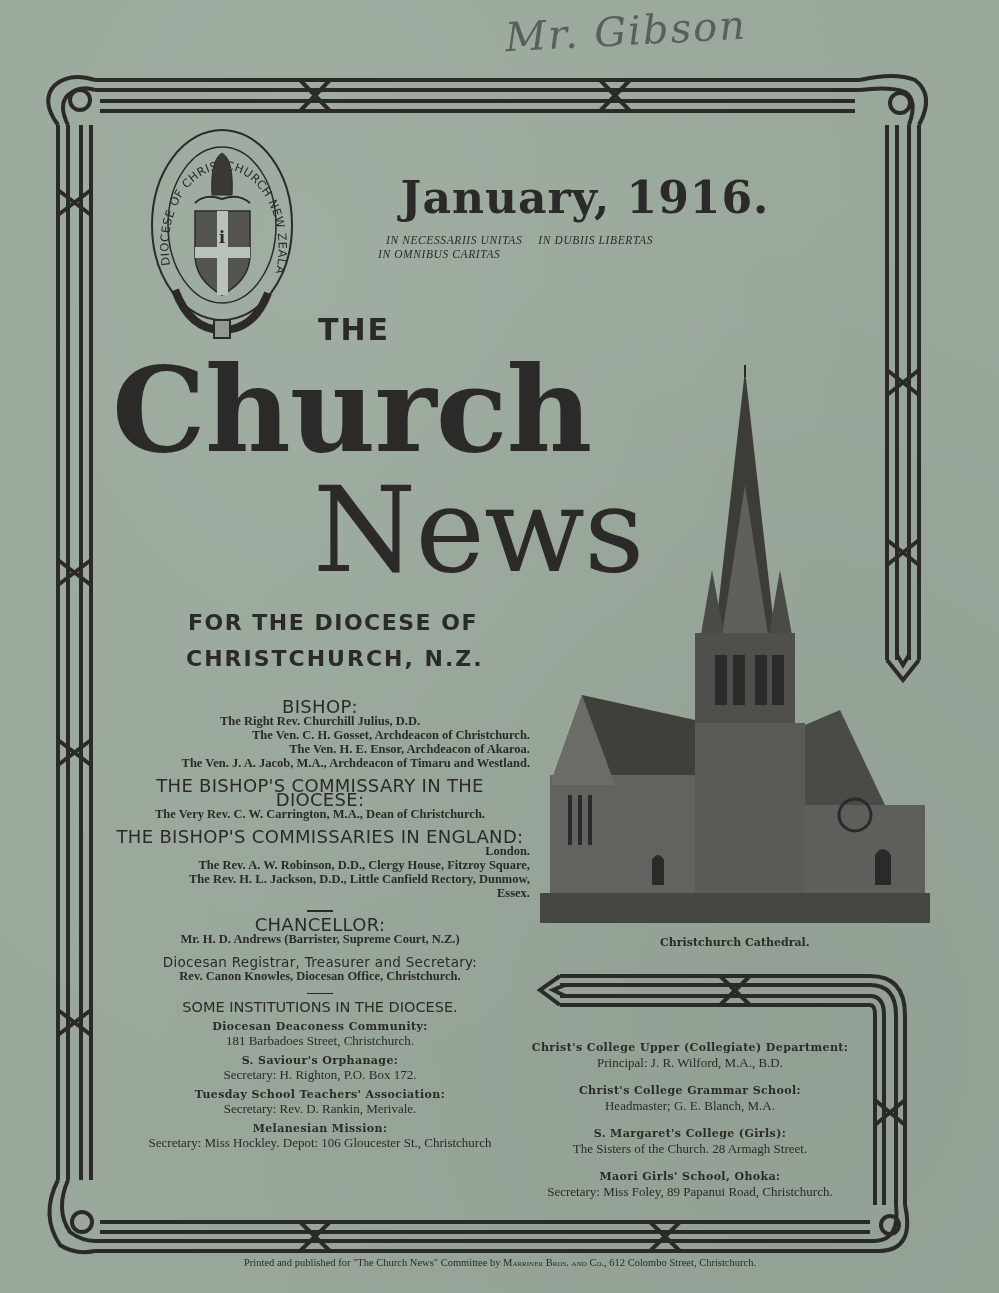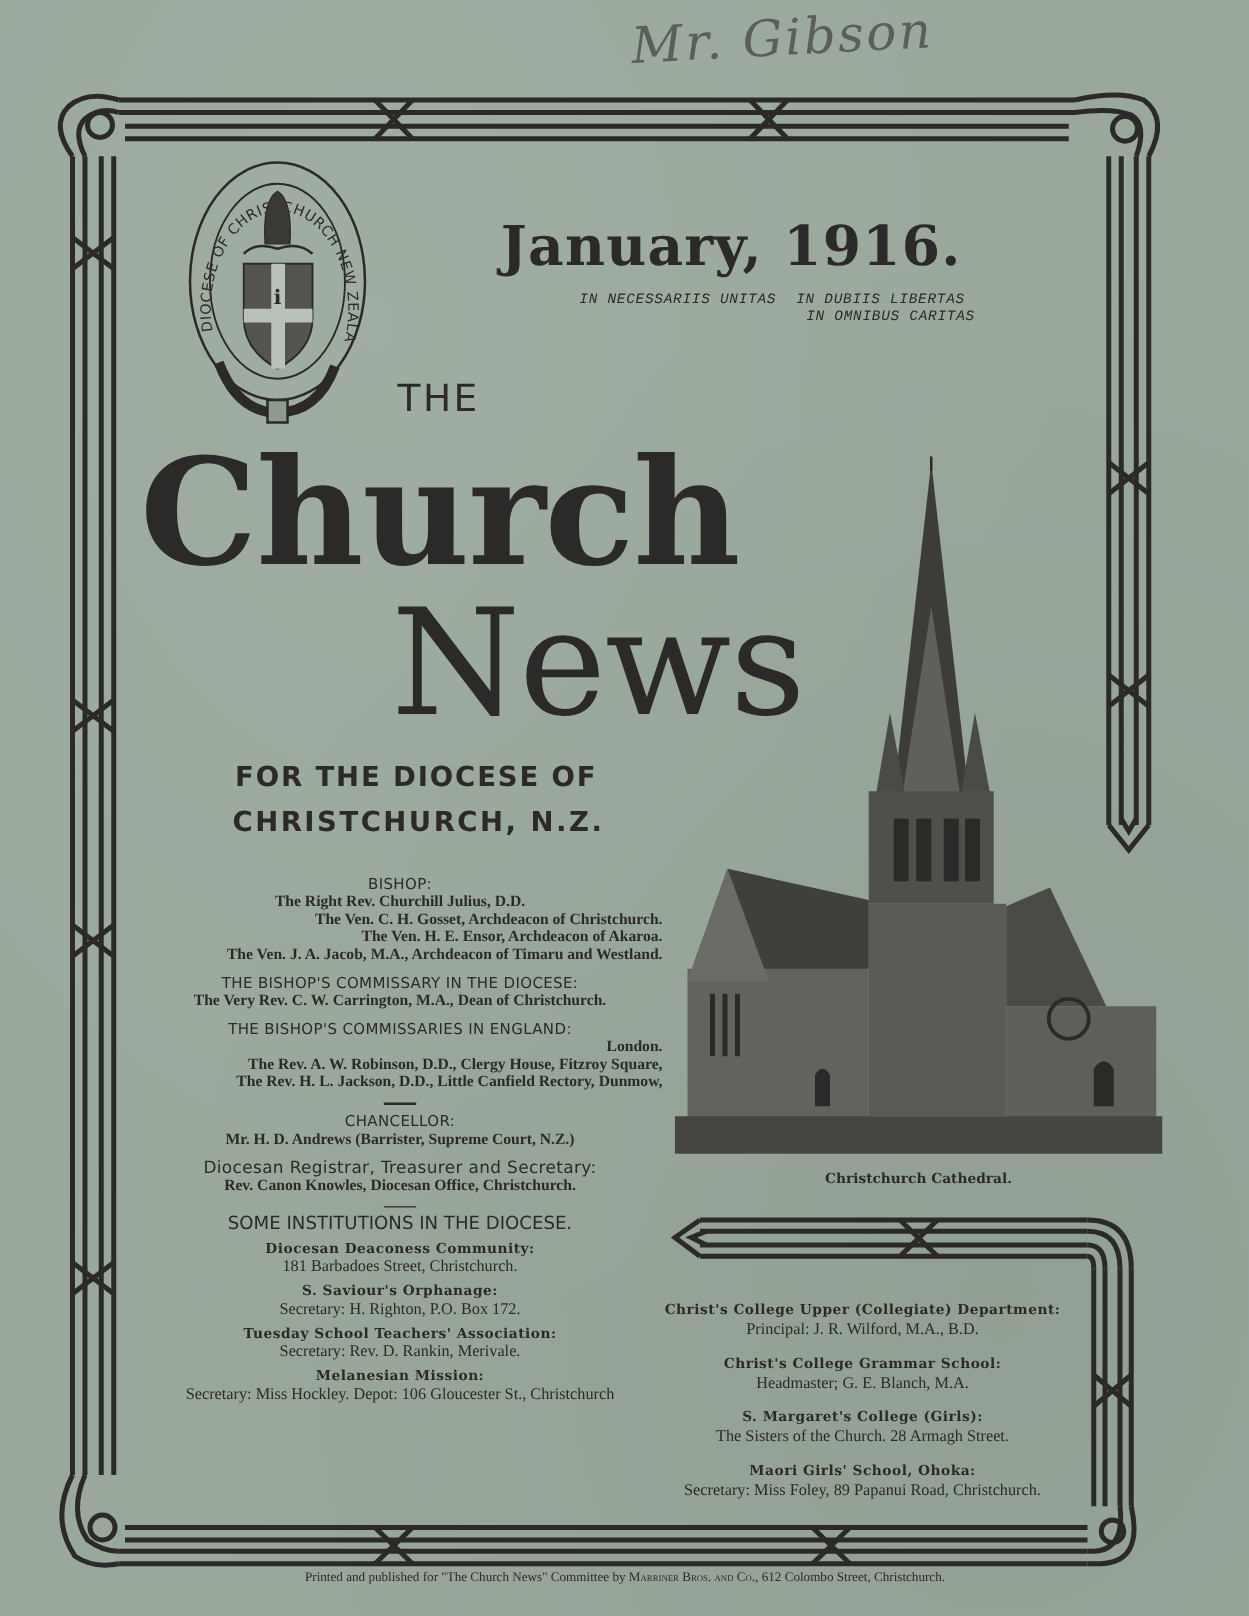--- a/index.html
+++ b/index.html
@@ -19,36 +19,36 @@
     left: 505px; top: 8px; font-family: "DejaVu Serif", serif; font-style: italic;
     font-size: 40px; color: #5b5f5c; letter-spacing: 2px; transform: rotate(-3deg);
     font-weight: 300;
   }
 
   .date {
     left: 340px; top: 172px; width: 490px; text-align: center;
     font-family: "DejaVu Serif", serif; font-weight: bold; font-size: 44px; letter-spacing: 1px;
   }
   .motto {
-    left: 400px; top: 233px; width: 380px; text-align: right;
-    font-family: Liberation Mono, monospace; font-style: italic; font-size: 11.5px; line-height: 14px;
+    left: 378px; top: 233px; width: 380px; text-align: left;
+    font-family: Liberation Serif, serif; font-style: italic; font-size: 11.5px; line-height: 14px;
     letter-spacing: 0.6px;
   }
   .motto span { margin: 0 8px; }
 
-  .the { left: 318px; top: 302px; font-family: "DejaVu Sans", sans-serif; font-weight: normal; font-size: 30px; letter-spacing: 2px; }
+  .the { left: 318px; top: 312px; font-family: "DejaVu Sans", sans-serif; font-weight: bold; font-size: 30px; letter-spacing: 2px; }
   .church { left: 112px; top: 350px; font-family: "DejaVu Serif", serif; font-weight: bold; font-size: 118px; line-height: 120px; letter-spacing: -1px; }
   .news   { left: 313px; top: 470px; font-family: "DejaVu Serif", serif; font-weight: normal; font-size: 118px; line-height: 120px; letter-spacing: -1px; }
 
   .sub { font-family: "DejaVu Sans", sans-serif; font-weight: bold; font-size: 22px; letter-spacing: 1.5px; }
   .sub1 { left: 188px; top: 610px; }
   .sub2 { left: 186px; top: 646px; letter-spacing: 2px; }
 
   .leftcol { left: 110px; width: 420px; top: 700px; text-align: center; font-family: "Liberation Serif", serif; font-size: 12.5px; line-height: 14px; }
-  .leftcol .h { font-family: "DejaVu Sans", sans-serif; font-size: 12px; letter-spacing: 0.3px; margin-top: 9px; }
+  .leftcol .h { font-family: "DejaVu Sans", sans-serif; font-size: 18px; letter-spacing: 0.3px; margin-top: 9px; }
   .leftcol .h:first-child { margin-top: 0; }
   .leftcol .l { text-align: right; padding-left: 6px; }
   .leftcol .l.ind { padding-left: 42px; }
   .rule { width: 26px; height: 1.5px; background: #2b2a28; margin: 10px auto 6px; }
   .leftcol .line { font-weight: bold; }
 
   .inst-title { font-family: "DejaVu Sans", sans-serif; font-size: 14.5px; margin-top: 4px; }
   .inst-name { font-family: "DejaVu Serif", serif; font-weight: bold; font-size: 11px; letter-spacing: 0.4px; margin-top: 6px; }
   .inst-detail { font-size: 13px; }
 
@@ -219,20 +219,21 @@
   <div class="l line">The Ven. H. E. Ensor, Archdeacon of Akaroa.</div>
   <div class="l line">The Ven. J. A. Jacob, M.A., Archdeacon of Timaru and Westland.</div>
 
   <div class="h">THE BISHOP'S COMMISSARY IN THE DIOCESE:</div>
   <div class="line">The Very Rev. C. W. Carrington, M.A., Dean of Christchurch.</div>
 
   <div class="h">THE BISHOP'S COMMISSARIES IN ENGLAND:</div>
   <div class="l ind line">London.</div>
   <div class="l line">The Rev. A. W. Robinson, D.D., Clergy House, Fitzroy Square,</div>
   <div class="l line">The Rev. H. L. Jackson, D.D., Little Canfield Rectory, Dunmow,</div>
+  <div class="l ind line">Essex.</div>
 
   <div class="rule"></div>
 
   <div class="h" style="margin-top:0">CHANCELLOR:</div>
   <div class="line">Mr. H. D. Andrews (Barrister, Supreme Court, N.Z.)</div>
   <div class="h" style="font-size:13.5px">Diocesan Registrar, Treasurer and Secretary:</div>
   <div class="line">Rev. Canon Knowles, Diocesan Office, Christchurch.</div>
 
   <div class="rule"></div>
 

